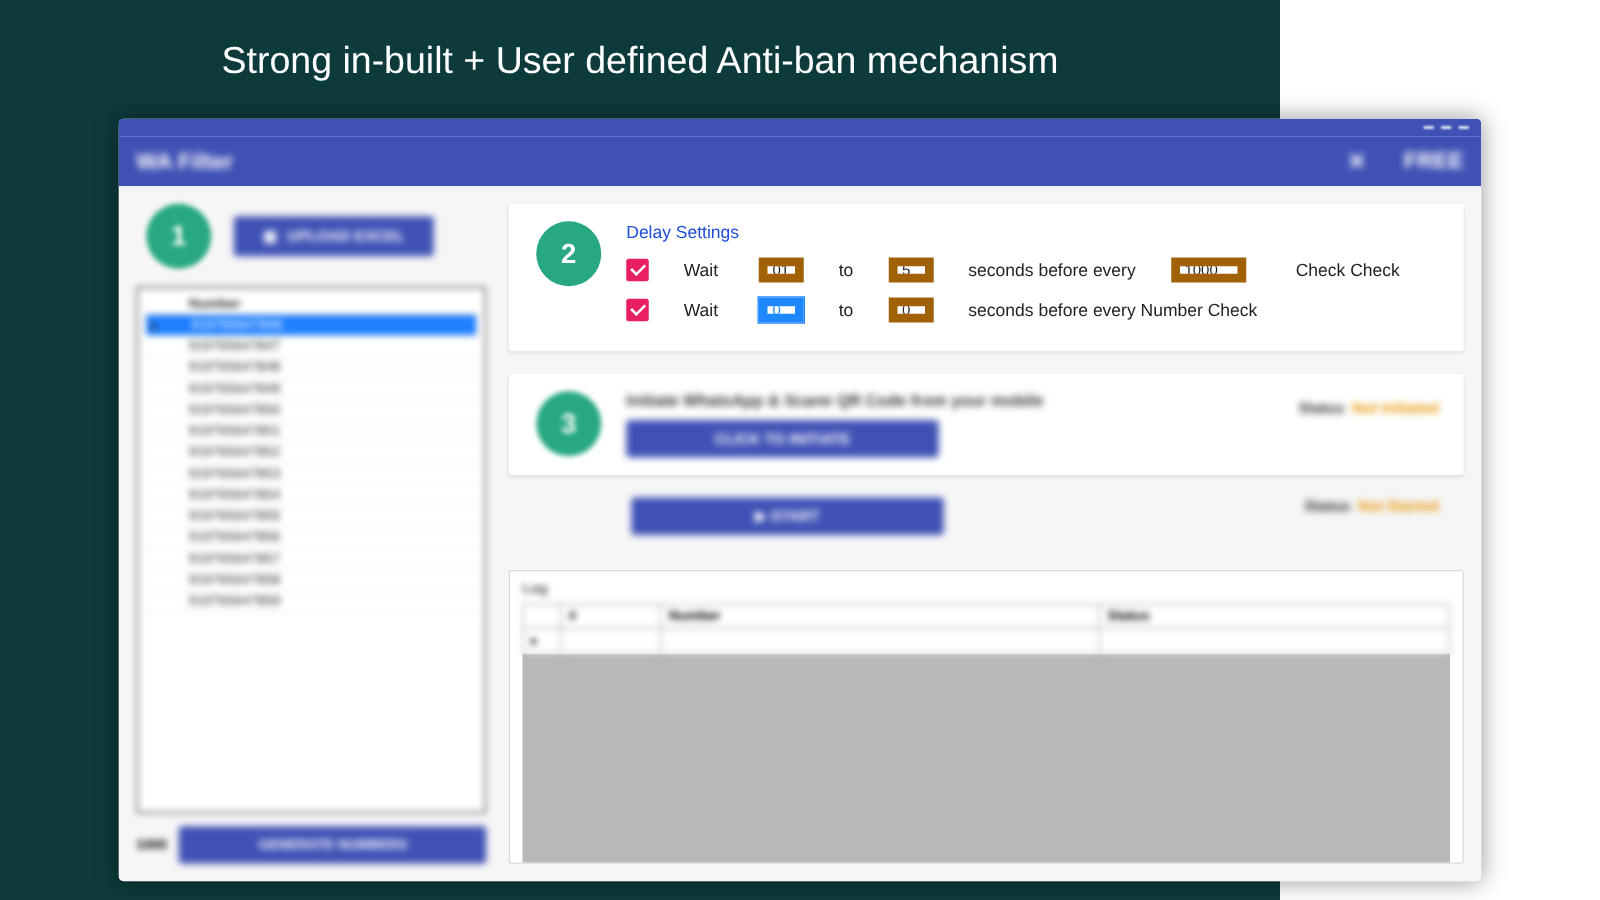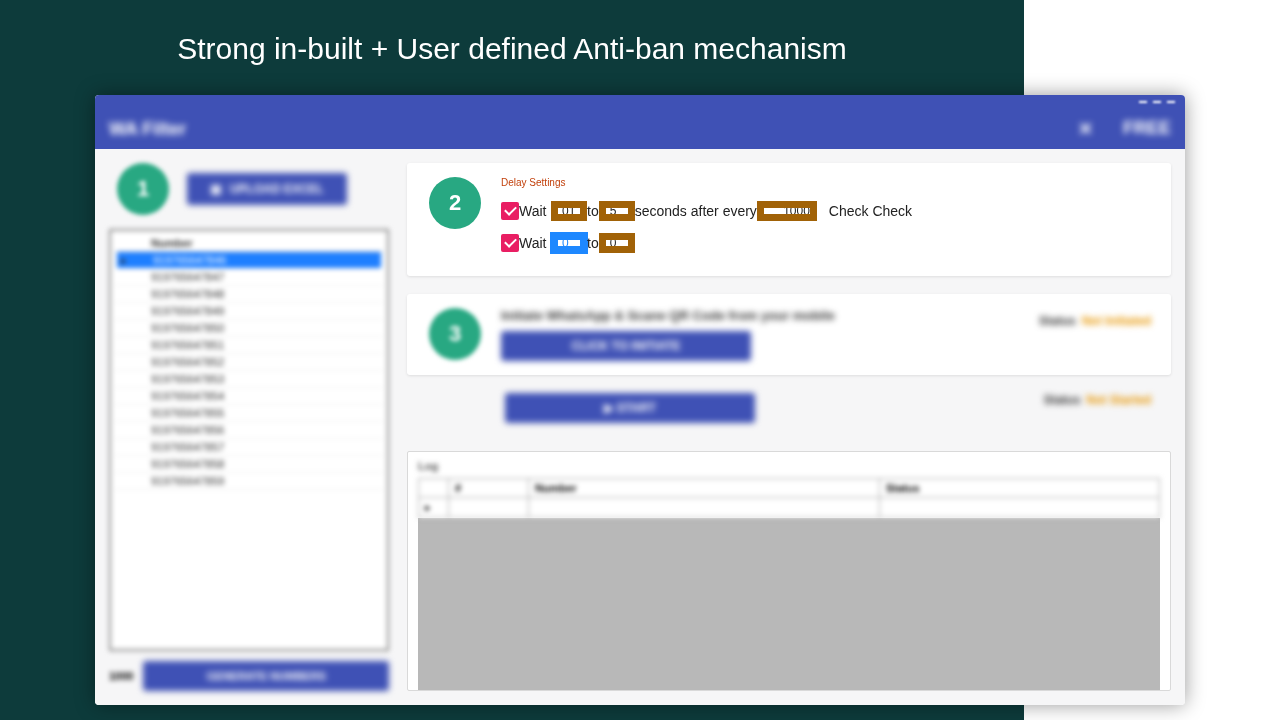--- a/index.html
+++ b/index.html
@@ -99,38 +99,38 @@
 
   .right-col { flex:1; display:flex; flex-direction:column; gap:18px; }
 
   .card {
     background: #fff; border-radius: 3px;
     box-shadow: 0 1px 3px rgba(0,0,0,0.1);
     padding: 14px 22px;
     display:flex; align-items:flex-start; gap:20px;
   }
   .card-content { flex:1; }
-  .section-title { font-size:10px; color:#c2410c; margin-bottom:10px;}
-  .delay-row { display:flex; align-items:center; gap:0; font-size:14px; color:#222; margin-bottom: 6px; height: 26px;}
+  .section-title { font-size:14px; color:#1d4ed8; margin-bottom:10px;}
+  .delay-row { display:flex; align-items:center; gap:28px; font-size:14px; color:#222; margin-bottom: 6px; height: 26px;}
   .checkbox {
     width:18px; height:18px; background:#e91e63; border-radius:2px;
     display:flex; align-items:center; justify-content:center;
     position:relative;
   }
   .checkbox::after {
     content:""; width:5px; height:9px; border:solid #fff;
     border-width:0 2px 2px 0; transform:rotate(45deg);
     position:absolute; top:2px;
   }
   .num-input {
     width: 36px; height:20px; border:7px solid #a16207;
     font-size:12px; padding-left:4px; color:#222;
   }
   .num-input.sel { border-color:#1e88ff; color:#1e88ff; outline:1px solid #1e88ff; }
-  .num-input.wide { width:60px;text-align:right; }
+  .num-input.wide { width:60px; }
 
   .card3 { position:relative; }
   .card3-blur { filter: blur(3px); flex:1; }
   .card3-title { font-size:13px; color:#333; font-weight:bold; margin-bottom:8px;}
   .initiate-btn {
     background:#3f51b5; color:#fff; border:none; border-radius:3px;
     height:30px; width:250px; font-size:12px; font-weight:bold;
   }
   .status-block { filter: blur(3px); font-size:12px; display:flex; gap:6px; align-items:center; position:absolute; right:20px; top: 20px;}
   .status-label { color:#333; font-weight:bold; }
@@ -217,30 +217,31 @@
         <div class="card">
           <div class="step-badge">2</div>
           <div class="card-content">
             <div class="section-title">Delay Settings</div>
             <div class="delay-row">
               <div class="checkbox"></div>
               <span style="width:32px;">Wait</span>
               <input class="num-input" value="01" style="">
               <span>to</span>
               <input class="num-input" value="5" style="">
-              <span>seconds after every</span>
+              <span>seconds before every</span>
               <input class="num-input wide" value="1000" style="">
               <span style="margin-left:12px;">Check Check</span>
             </div>
             <div class="delay-row">
               <div class="checkbox"></div>
               <span style="width:32px;">Wait</span>
               <input class="num-input sel" value="0" style="">
               <span>to</span>
               <input class="num-input" value="0" style="">
+              <span>seconds before every Number Check</span>
             </div>
           </div>
         </div>
 
         <div class="card card3">
           <div class="step-badge blur">3</div>
           <div class="card3-blur">
             <div class="card3-title">Initiate WhatsApp &amp; Scane QR Code from your mobile</div>
             <button class="initiate-btn">CLICK TO INITIATE</button>
           </div>

